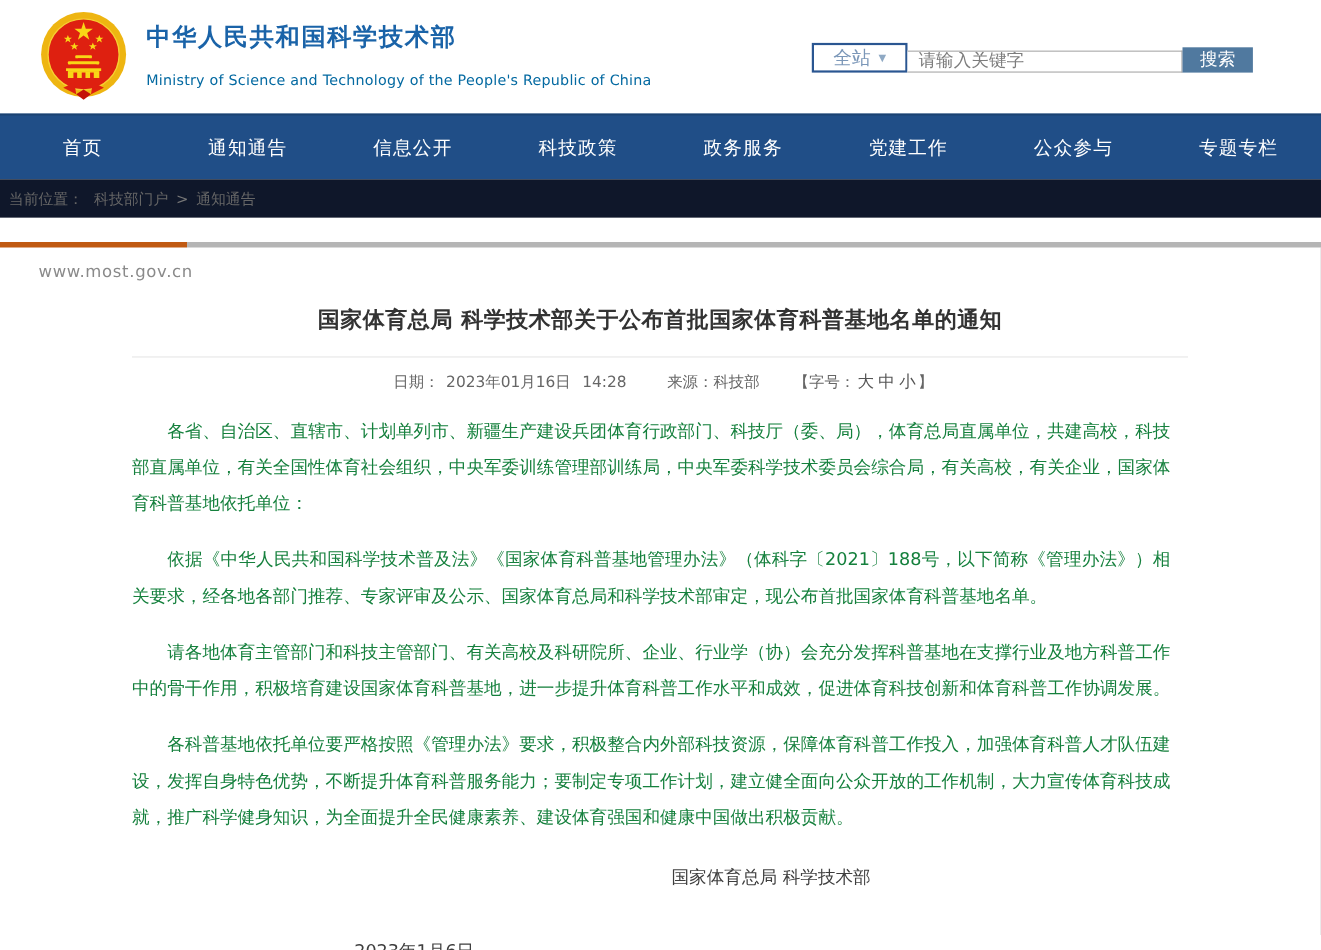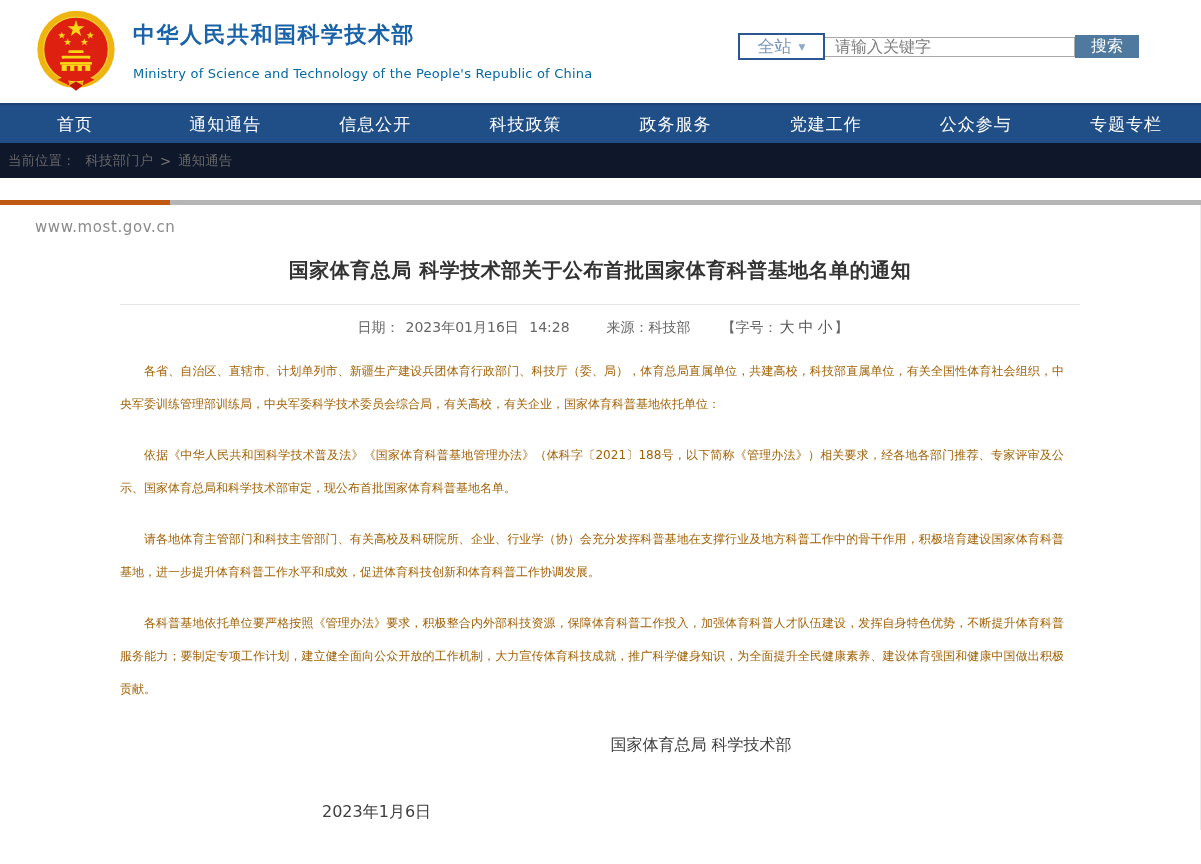--- a/index.html
+++ b/index.html
@@ -8,30 +8,30 @@
     width:1201px; height:864px; overflow:hidden;
     background:#ffffff;
     font-family:"DejaVu Sans","Liberation Sans",sans-serif;
   }
   
   .header { height:103px; position:relative; display:flex; align-items:center; background:#fff; }
   .logo { width:84px; height:86px; margin-left:34px; flex:0 0 auto; }
   .brand { margin-left:15px; }
   .brand-cn { font-size:22px; font-weight:bold; color:#1a63a8; letter-spacing:1.5px; line-height:1.15; }
   .brand-en { font-size:13px; color:#0369a1; margin-top:19px; letter-spacing:0.2px; }
-  .search { position:absolute; right:62px; top:27px; display:flex; align-items:center; height:39px; }
+  .search { position:absolute; right:62px; top:27px; display:flex; align-items:flex-end; height:39px; }
   .scope { width:87px; border:2px solid #2a5691; background:#fff; color:#7b97b8;
            display:flex; align-items:center; justify-content:center; gap:7px; font-size:17px; cursor:pointer; }
   .scope .caret { font-size:9px; color:#8fa9c4; }
   .search-input { width:250px; border:1px solid #a8a8a8; border-left:none; padding:0 10px; font-size:16px; color:#333; outline:none; }
   .search-input::placeholder { color:#7d7d7d; }
   .search-btn { width:64px; border:none; background:#50799f; color:#fff; font-size:16px; cursor:pointer;
                 font-family:"DejaVu Sans","Liberation Sans",sans-serif; }
   
-  .nav { height:40px; background:#204e87; border-top:2px solid #1a4272; display:flex; }
+  .nav { height:60px; background:#204e87; border-top:2px solid #1a4272; display:flex; }
   .nav-item { flex:1; display:flex; align-items:center; justify-content:center;
               color:#ffffff; font-size:17px; letter-spacing:1px; cursor:pointer; }
   
   .breadcrumb { height:35px; background:#0f172a; display:flex; align-items:center;
                 font-size:13.5px; color:#666; padding-left:8px; }
   .breadcrumb .crumb { color:#666; cursor:pointer; }
   .breadcrumb .sep { margin:0 7px; color:#777; }
   .breadcrumb .label { margin-right:10px; }
   
   .gap-white { height:22px; background:#fff; }
@@ -43,21 +43,21 @@
   .site-url { font-size:15px; color:#8a8a8a; padding:13px 0 0 35px; letter-spacing:0.6px; }
   .article { width:960px; margin:0 auto; }
   .art-title { margin-top:21px; text-align:center; font-size:20px; font-weight:bold; color:#333;
                font-family:"DejaVu Serif","Liberation Serif",serif; letter-spacing:0.5px; }
   .divider { border:none; border-top:1px solid #e6e6e6; margin:20px 0 0 0; }
   .meta { margin-top:13px; text-align:center; font-size:14px; color:#666; }
   .meta .m-item { margin:0 6px; }
   .meta .m-gap { display:inline-block; width:22px; }
   .size-link { cursor:pointer; margin:0 2px; font-size:15px; color:#555; }
   .body-text { margin-top:8px; }
-  .body-text p { margin:18px 16px 0 0; font-size:12px; color:#a16207; line-height:33px;
+  .body-text p { margin:18px 16px 0 0; font-size:16px; color:#15803d; line-height:33px;
                  text-align:justify; text-indent:2em; }
   .signature { margin-top:22px; text-align:center; padding-left:202px;
                font-size:16px; color:#3e3e3e; line-height:33px; }
   .sign-date { margin-top:34px; text-align:left; padding-left:202px;
                font-size:16px; color:#3e3e3e; line-height:33px; }
 </style>
 </head>
 <body>
 
 <div class="header">

